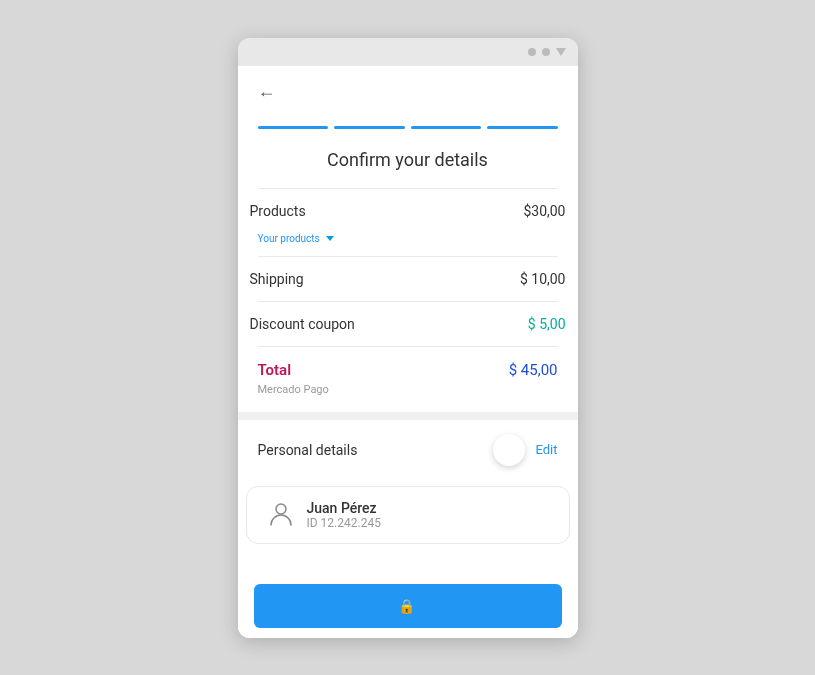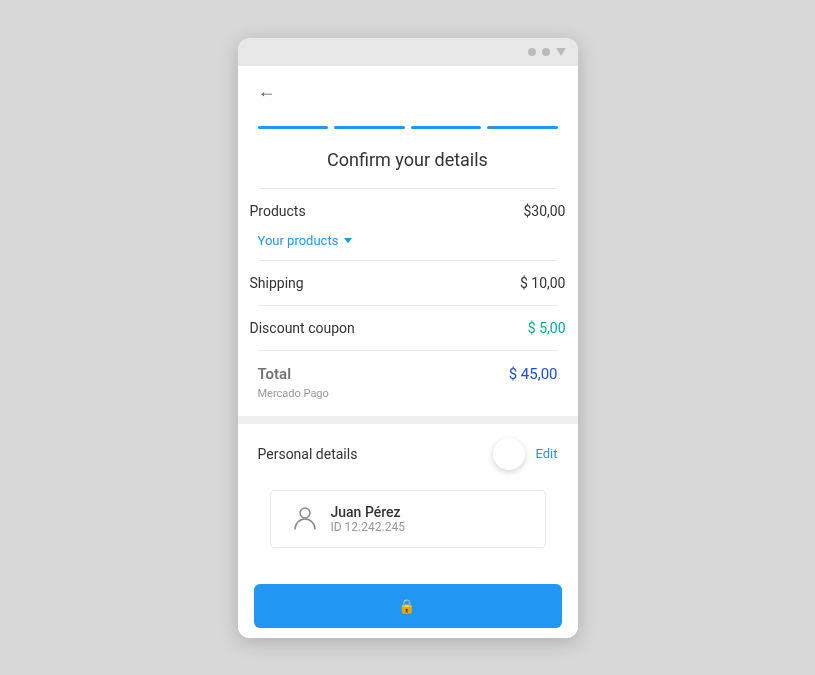--- a/index.html
+++ b/index.html
@@ -122,21 +122,21 @@
     }
 
     .your-products-row {
       display: flex;
       align-items: center;
       gap: 4px;
       padding: 0 20px 12px;
     }
 
     .your-products-link {
-      font-size: 13px;
+      font-size: 10px;
       color: #2196F3;
       cursor: pointer;
     }
 
     .chevron-down {
       width: 0;
       height: 0;
       border-left: 4px solid transparent;
       border-right: 4px solid transparent;
       border-top: 5px solid #009ee3;
@@ -150,21 +150,21 @@
     .total-row {
       display: flex;
       justify-content: space-between;
       align-items: flex-start;
       padding: 14px 20px 4px;
     }
 
     .total-label {
       font-size: 15px;
       font-weight: 600;
-      color: #737373;
+      color: #be185d;
     }
 
     .total-value {
       font-size: 15px;
       font-weight: 400;
       color: #1d4ed8;
     }
 
     .mercado-pago-sub {
       font-size: 11px;
@@ -193,22 +193,22 @@
       cursor: pointer;
     }
 
     .user-row {
       display: flex;
       align-items: center;
       gap: 12px;
       padding: 12px 20px;
       background: #ffffff;
       border: 1px solid #e8e8e8;
-      border-radius: 5px;
-      margin: 8px 32px 4px;
+      border-radius: 12px;
+      margin: 8px 8px 4px;
     }
 
     .user-name {
       font-size: 14px;
       color: #333;
       font-weight: 500;
     }
 
     .user-id {
       font-size: 12px;

